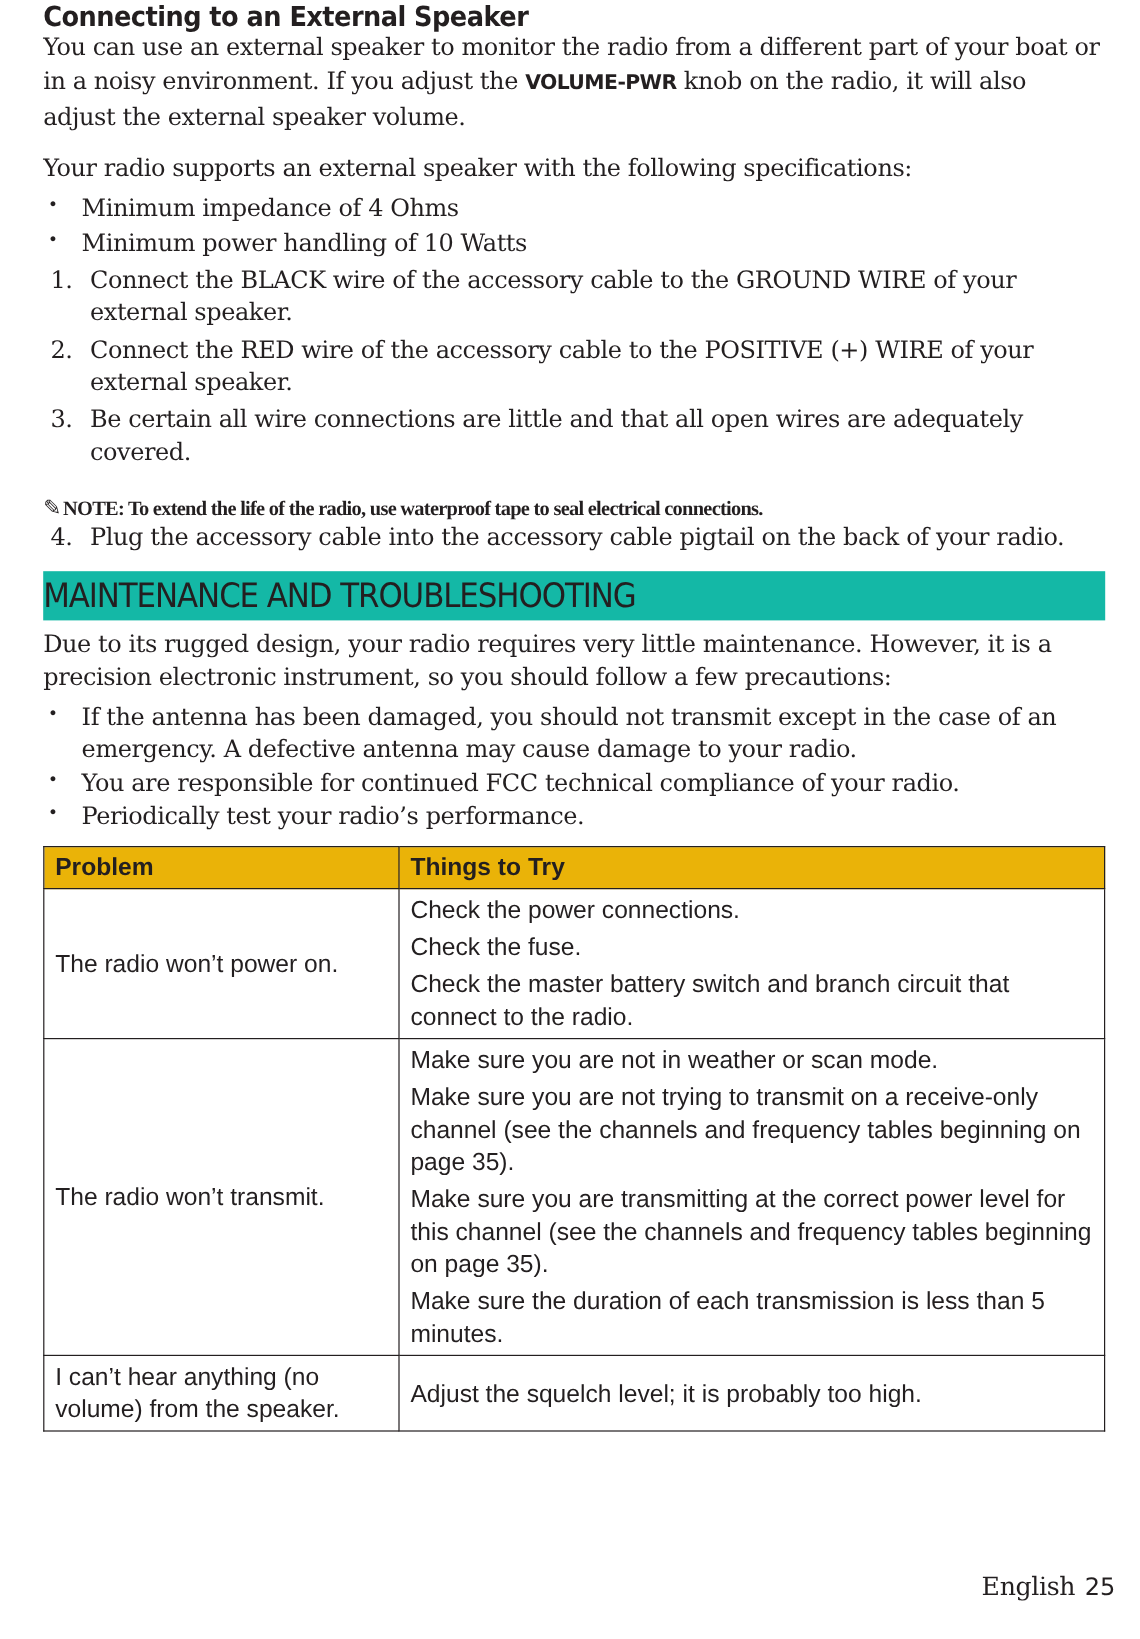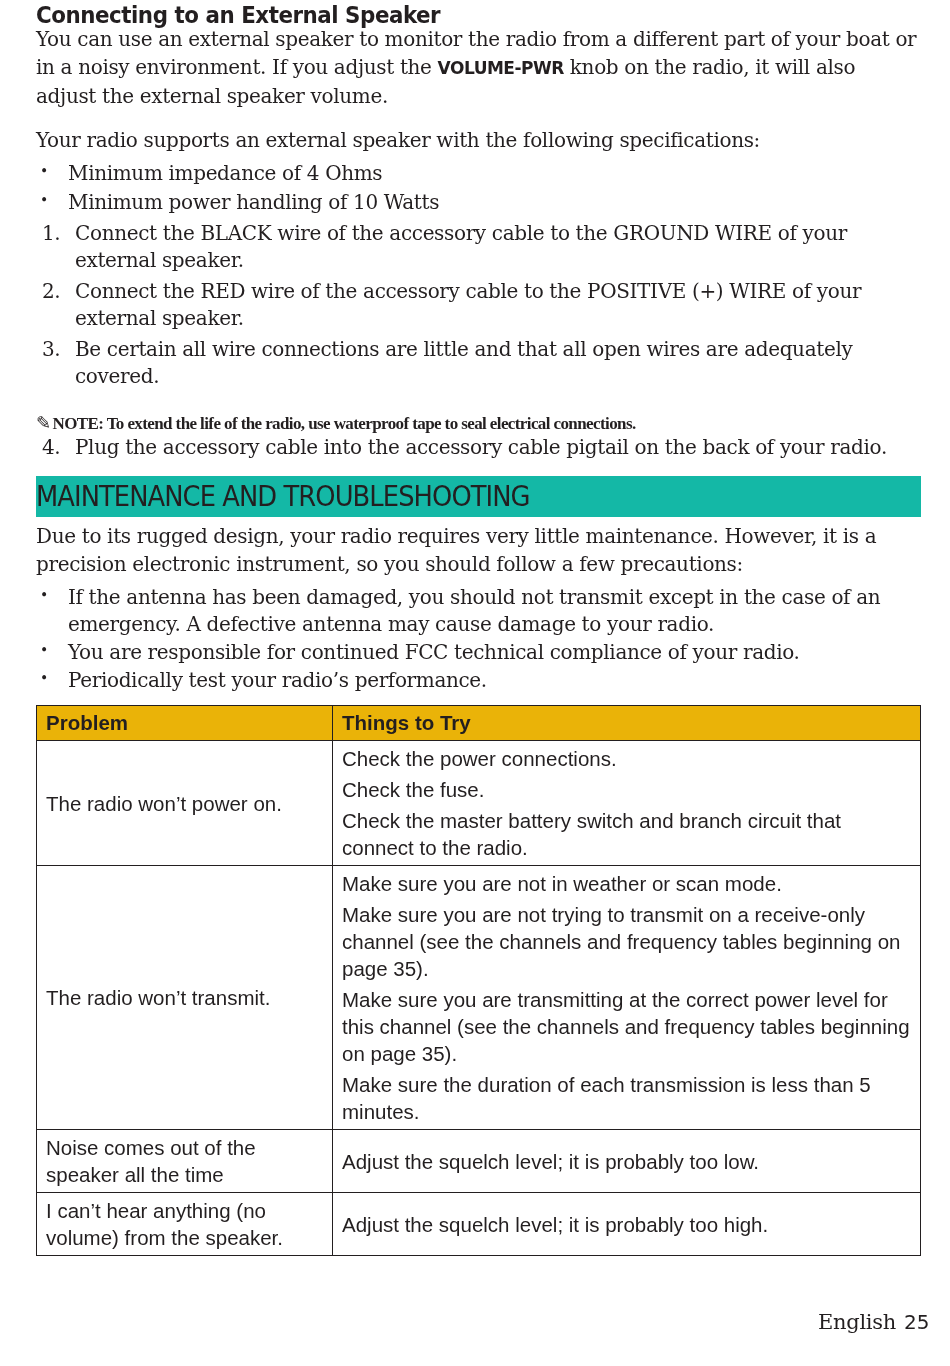--- a/index.html
+++ b/index.html
@@ -123,26 +123,20 @@
       <tr style="height:264px;">
         <td class="prob">The radio won’t transmit.</td>
         <td>
           <p class="fix">Make sure you are not in weather or scan mode.</p>
           <p class="fix">Make sure you are not trying to transmit on a receive-only channel (see the channels and frequency tables beginning on page 35).</p>
           <p class="fix">Make sure you are transmitting at the correct power level for this channel (see the channels and frequency tables beginning on page 35).</p>
           <p class="fix">Make sure the duration of each transmission is less than 5 minutes.</p>
         </td>
       </tr>
       <tr style="height:62px;">
-        <td class="prob">Noise comes out of the speaker all the time</td>
-        <td>
-          <p class="fix">Adjust the squelch level; it is probably too low.</p>
-        </td>
-      </tr>
-      <tr style="height:62px;">
         <td class="prob">I can’t hear anything (no volume) from the speaker.</td>
         <td>
           <p class="fix">Adjust the squelch level; it is probably too high.</p>
         </td>
       </tr>
     </tbody>
   </table>
 </div>
 
 <div class="footer">

